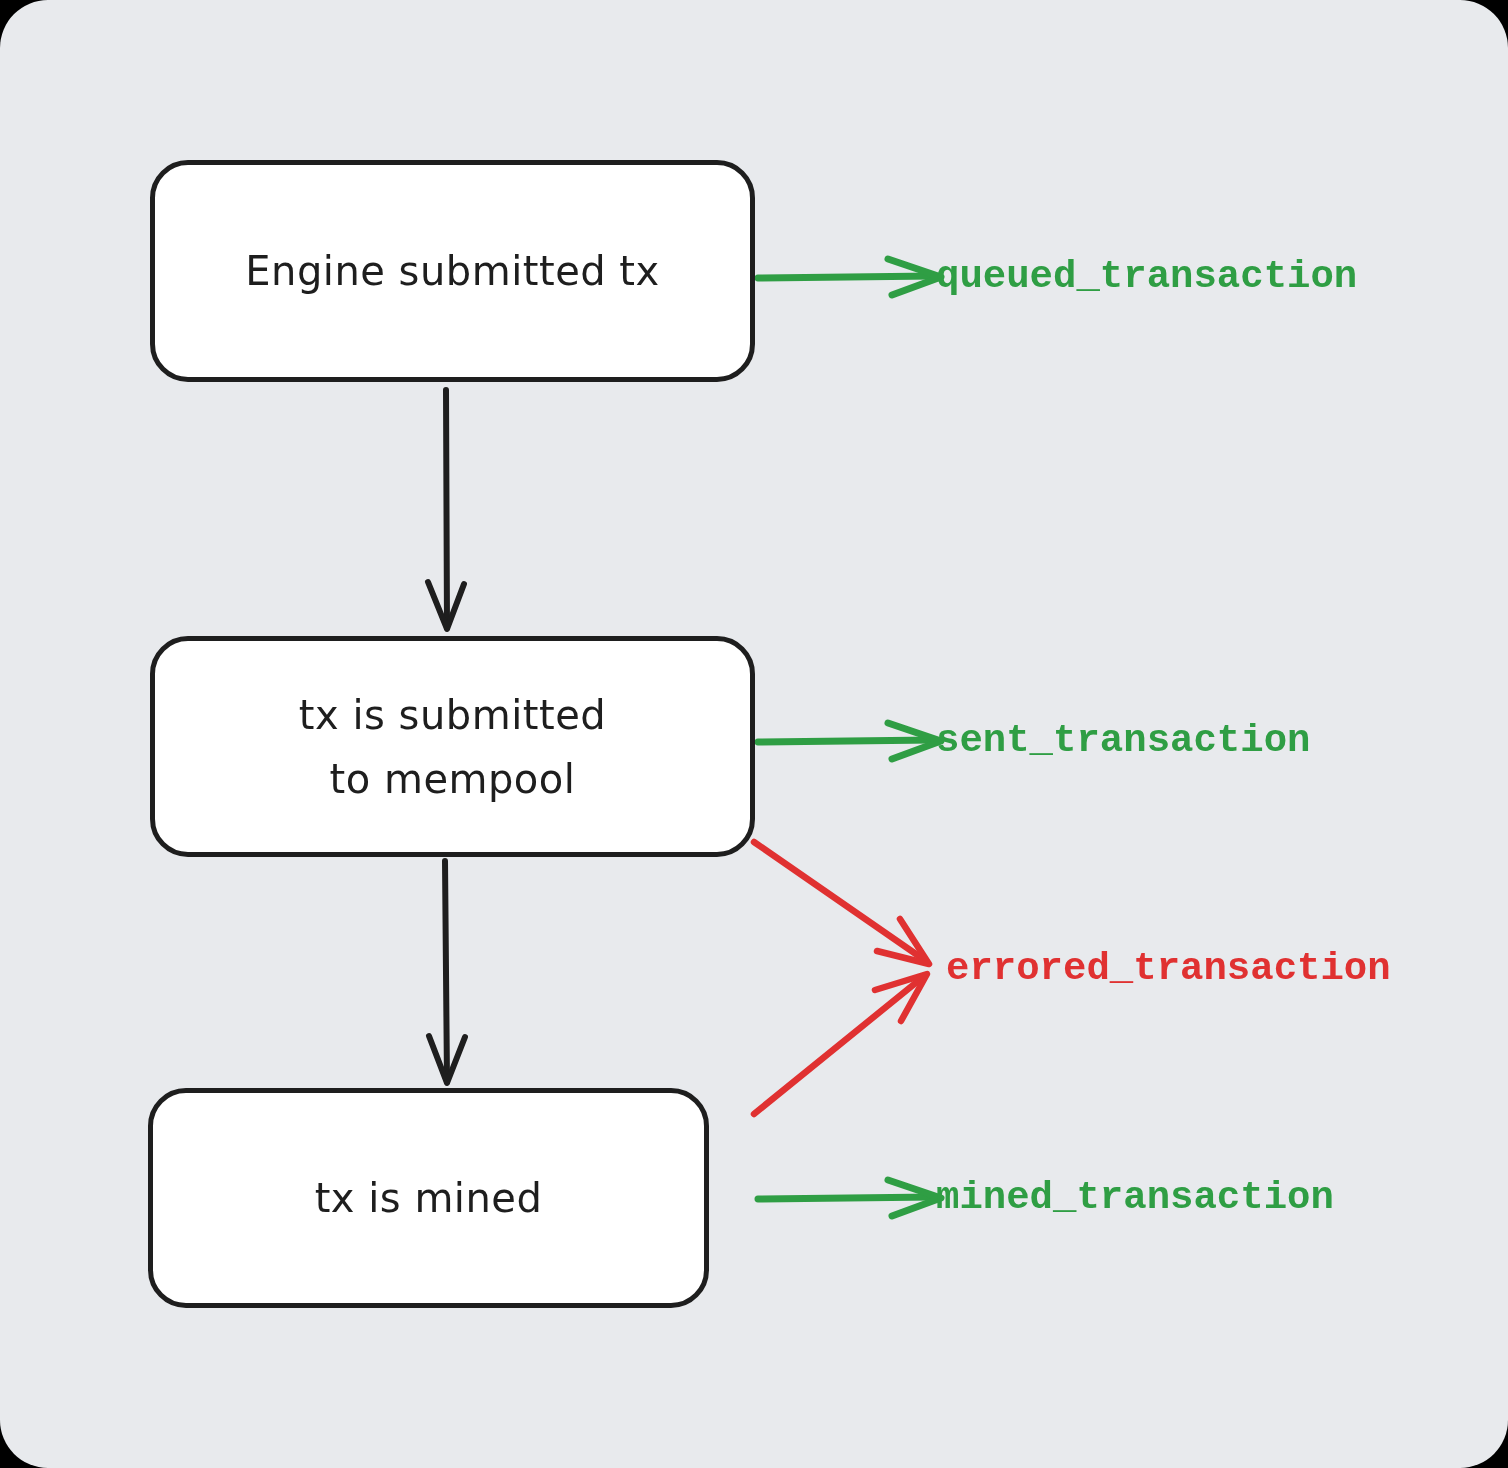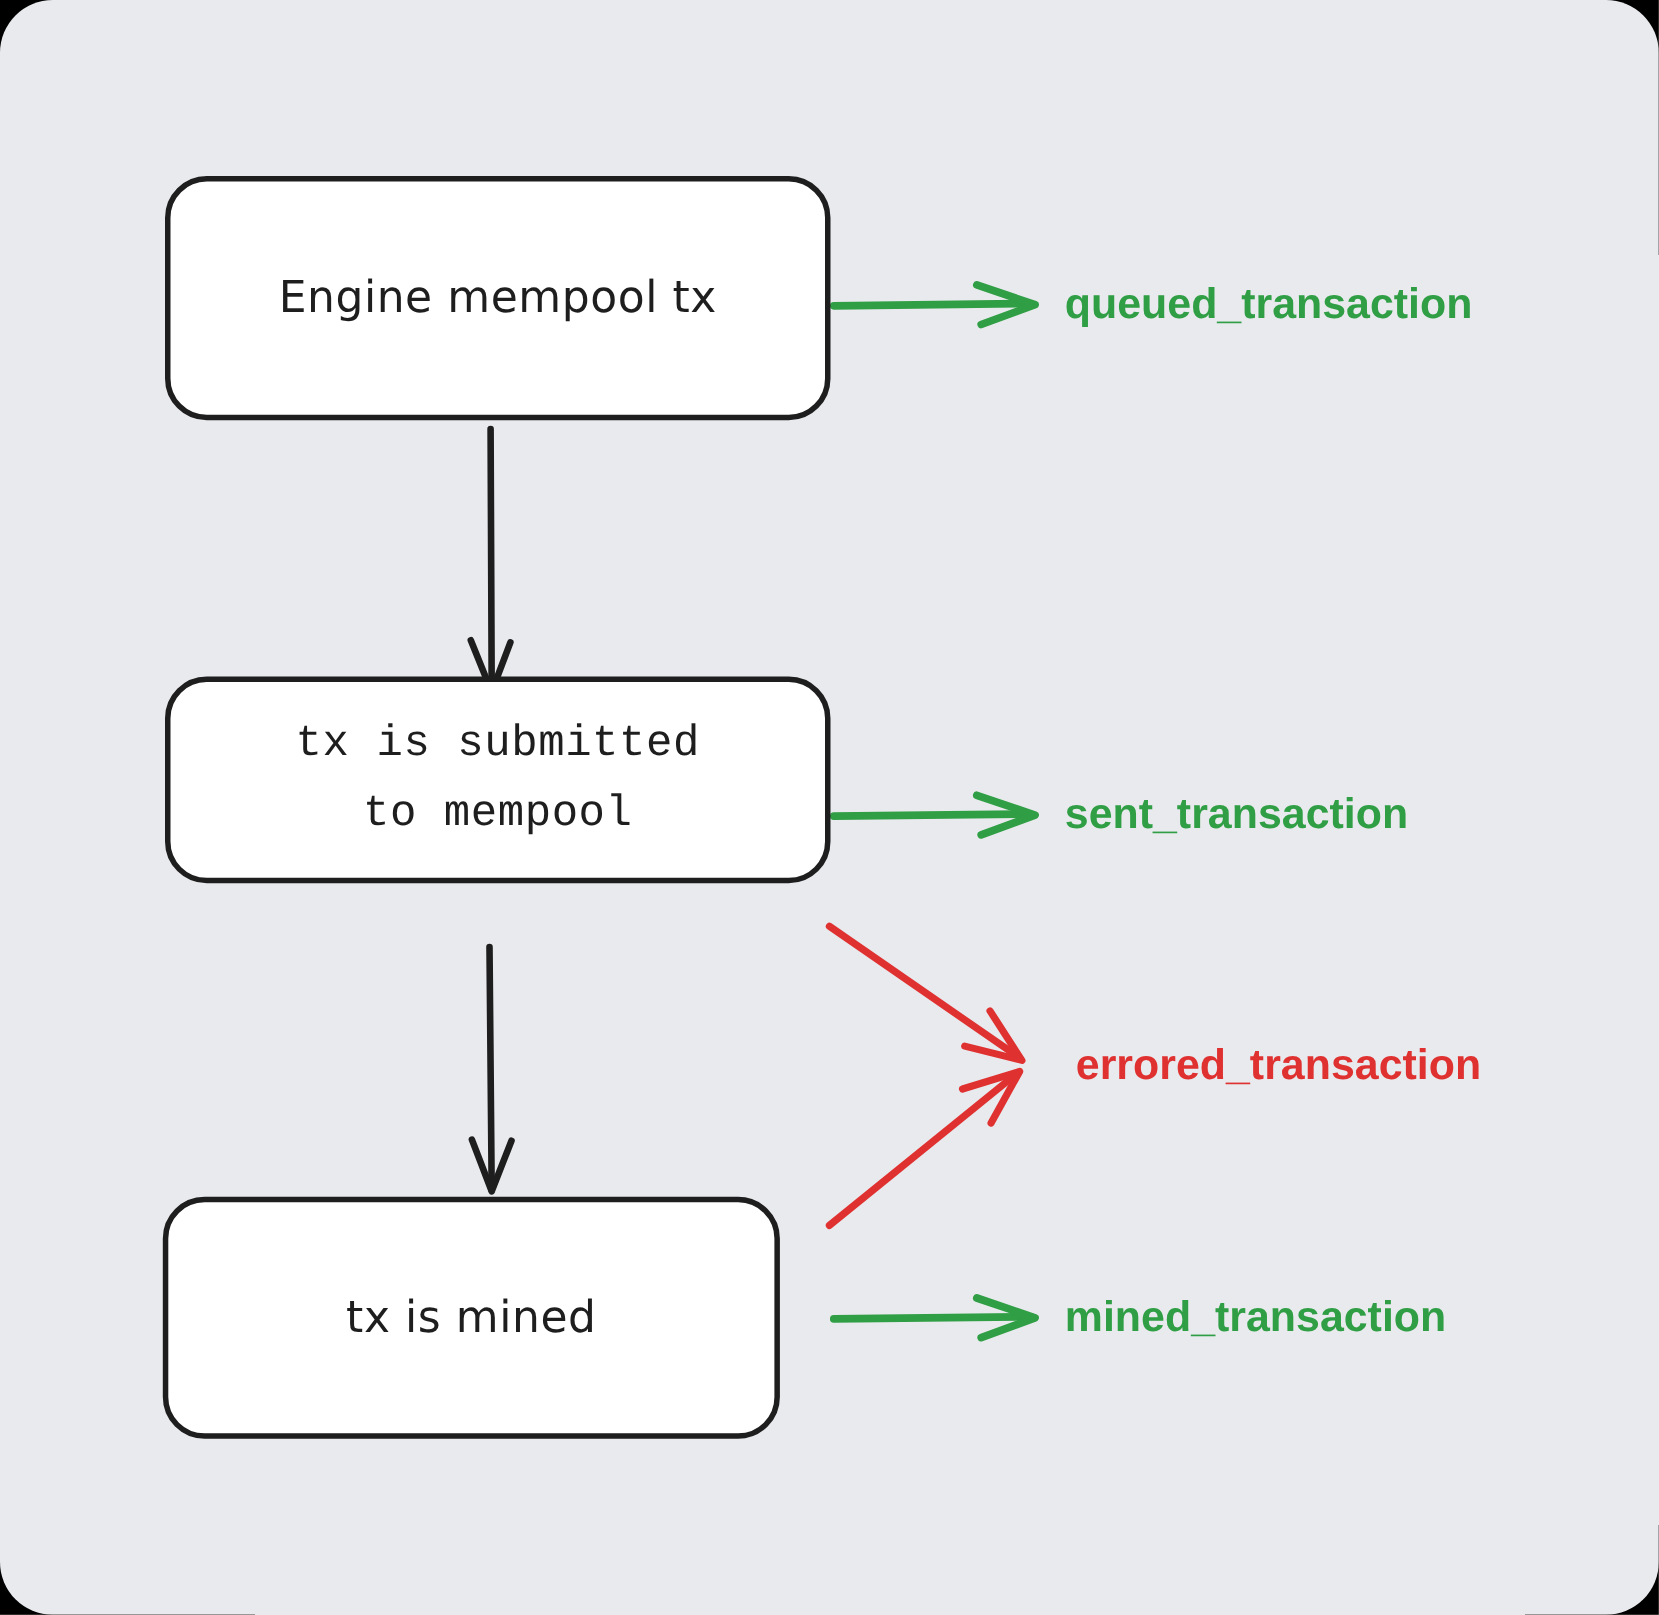--- a/index.html
+++ b/index.html
@@ -35,27 +35,27 @@
     box-sizing:border-box;
     display:flex;align-items:center;justify-content:center;
     text-align:center;
     color:var(--stroke,#1e1e1e);
     font-size:40px;
     line-height:1.6;
     white-space:pre-line;
     letter-spacing:0.5px;
   }
   .node-1{left:150px;top:160px;width:605px;height:222px;}
-  .node-2{left:150px;top:615px;width:605px;height:188px;font-family:Liberation Mono, monospace;}
+  .node-2{left:150px;top:636px;width:605px;height:221px;}
   .node-3{left:148px;top:1088px;width:561px;height:220px;}
   .event{
     position:absolute;
-    left:968px;
+    left:936px;
     transform:translateY(-50%);
-    font-family:Liberation Sans, sans-serif;
+    font-family:Liberation Mono, monospace;
     font-size:39px;
     font-weight:bold;
     letter-spacing:0;
     white-space:nowrap;
   }
   .event-1{top:277px;}
   .event-2{top:741px;}
   .event-3{top:969px;}
   .event-4{top:1198px;}
   .event.success{color:var(--success,#2f9e44);}
@@ -98,21 +98,21 @@
       <polyline points="875,990 927,974 901,1021" stroke-width="6.5"></polyline>
     </g>
 
     <g class="stroke-success">
       <line x1="758" y1="1199" x2="934" y2="1197" stroke-width="7"></line>
       <polyline points="888,1180 941,1198 892,1216" stroke-width="7"></polyline>
     </g>
   </svg>
 
   <div class="node node-1">
-    <span>Engine mempool tx</span>
+    <span>Engine submitted tx</span>
   </div>
 
   <div class="node node-2">
     <span>tx is submitted
 to mempool</span>
   </div>
 
   <div class="node node-3">
     <span>tx is mined</span>
   </div>

